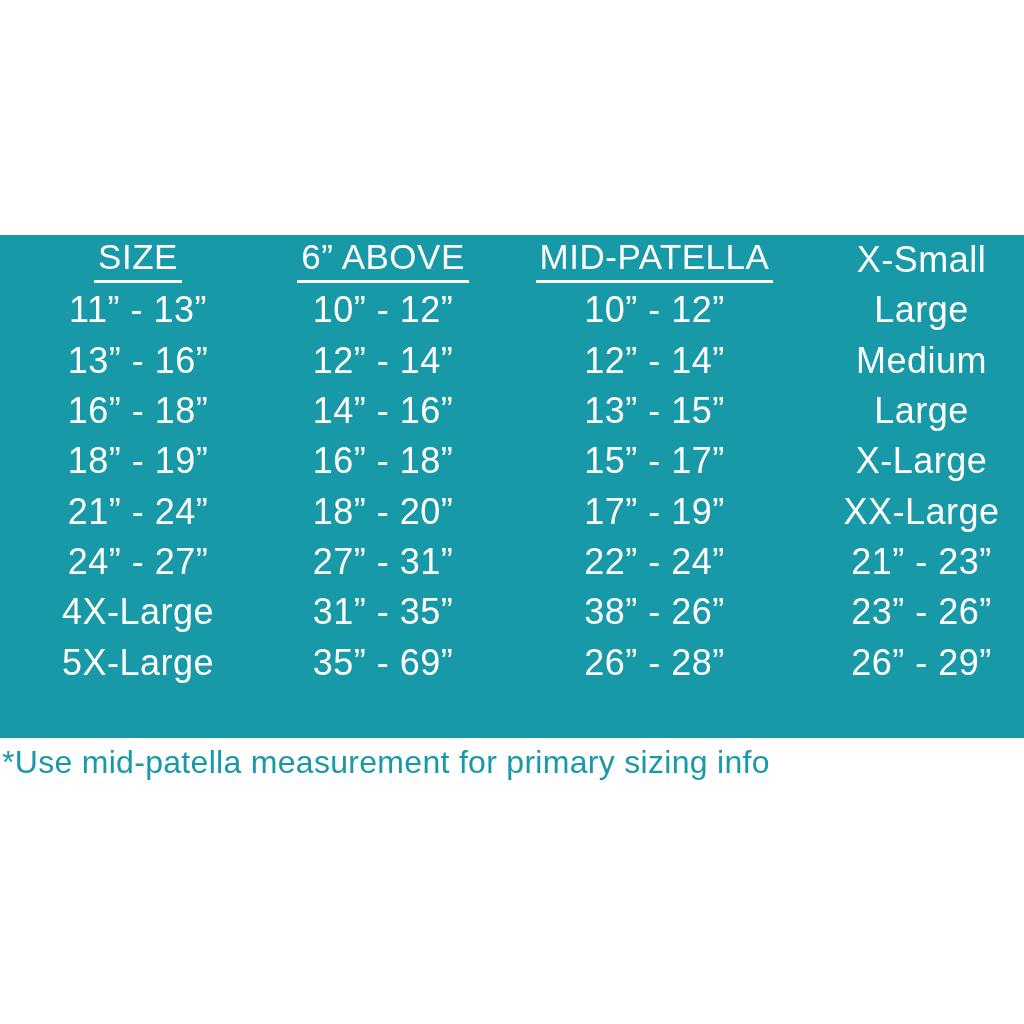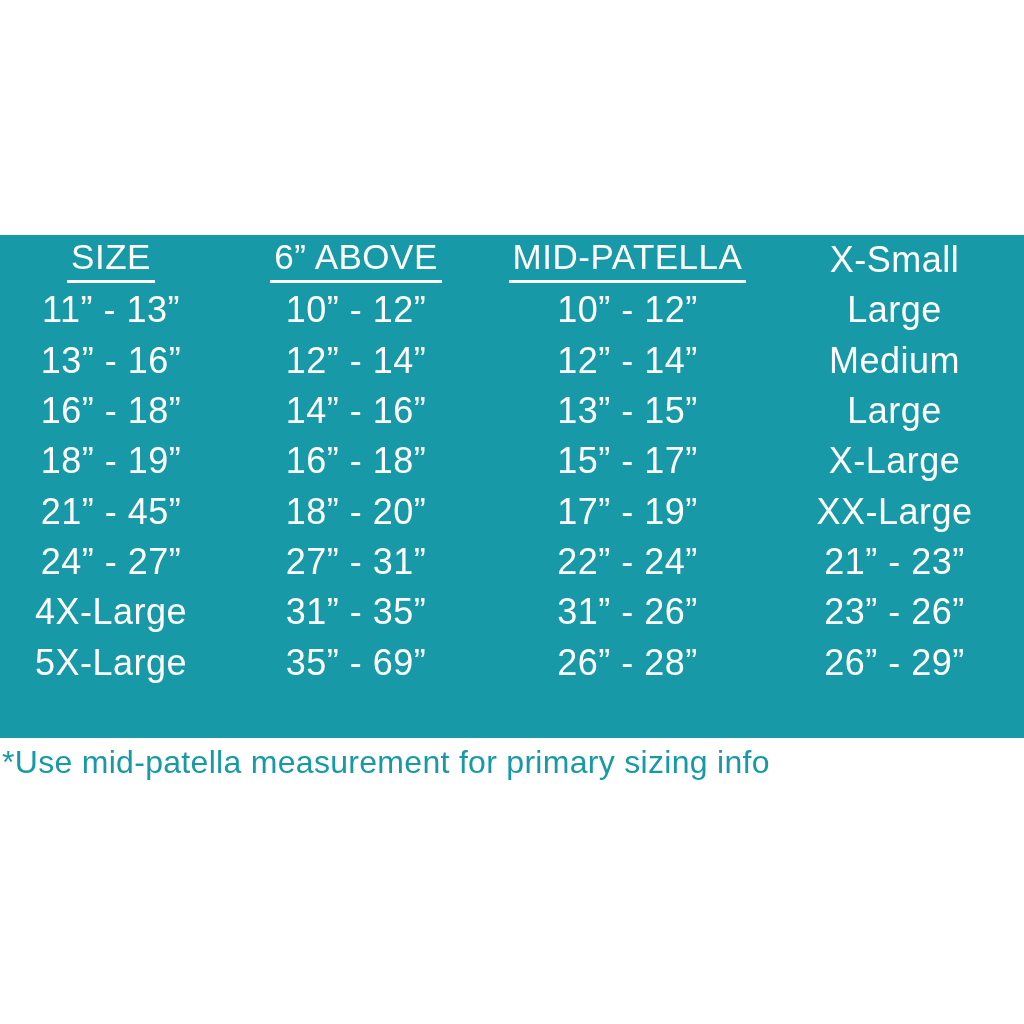--- a/index.html
+++ b/index.html
@@ -24,20 +24,21 @@
     width: 1024px;
     height: 503px;
     background: var(--teal);
   }
   .grid {
     display: grid;
     grid-template-columns: 222px 268px 275px 259px;
     grid-template-rows: repeat(10, 1fr);
     width: 100%;
     height: 100%;
+    padding-left: 27px;
   }
   .cell {
     display: flex;
     align-items: center;
     justify-content: center;
     color: var(--cell-text);
     font-size: 36px;
     letter-spacing: 0.5px;
     white-space: nowrap;
   }
@@ -87,34 +88,34 @@
     <div class="cell">16” - 18”</div>
     <div class="cell">14” - 16”</div>
     <div class="cell">13” - 15”</div>
 
     <div class="cell">Large</div>
     <div class="cell">18” - 19”</div>
     <div class="cell">16” - 18”</div>
     <div class="cell">15” - 17”</div>
 
     <div class="cell">X-Large</div>
-    <div class="cell">21” - 45”</div>
+    <div class="cell">21” - 24”</div>
     <div class="cell">18” - 20”</div>
     <div class="cell">17” - 19”</div>
 
     <div class="cell">XX-Large</div>
     <div class="cell">24” - 27”</div>
 
     <div class="cell">27” - 31”</div>
     <div class="cell">22” - 24”</div>
     <div class="cell">21” - 23”</div>
 
     <div class="cell">4X-Large</div>
     <div class="cell">31” - 35”</div>
-    <div class="cell">31” - 26”</div>
+    <div class="cell">38” - 26”</div>
     <div class="cell">23” - 26”</div>
 
     <div class="cell">5X-Large</div>
     <div class="cell">35” - 69”</div>
     <div class="cell">26” - 28”</div>
     <div class="cell">26” - 29”</div>
 
   </div>
 </div>
 

